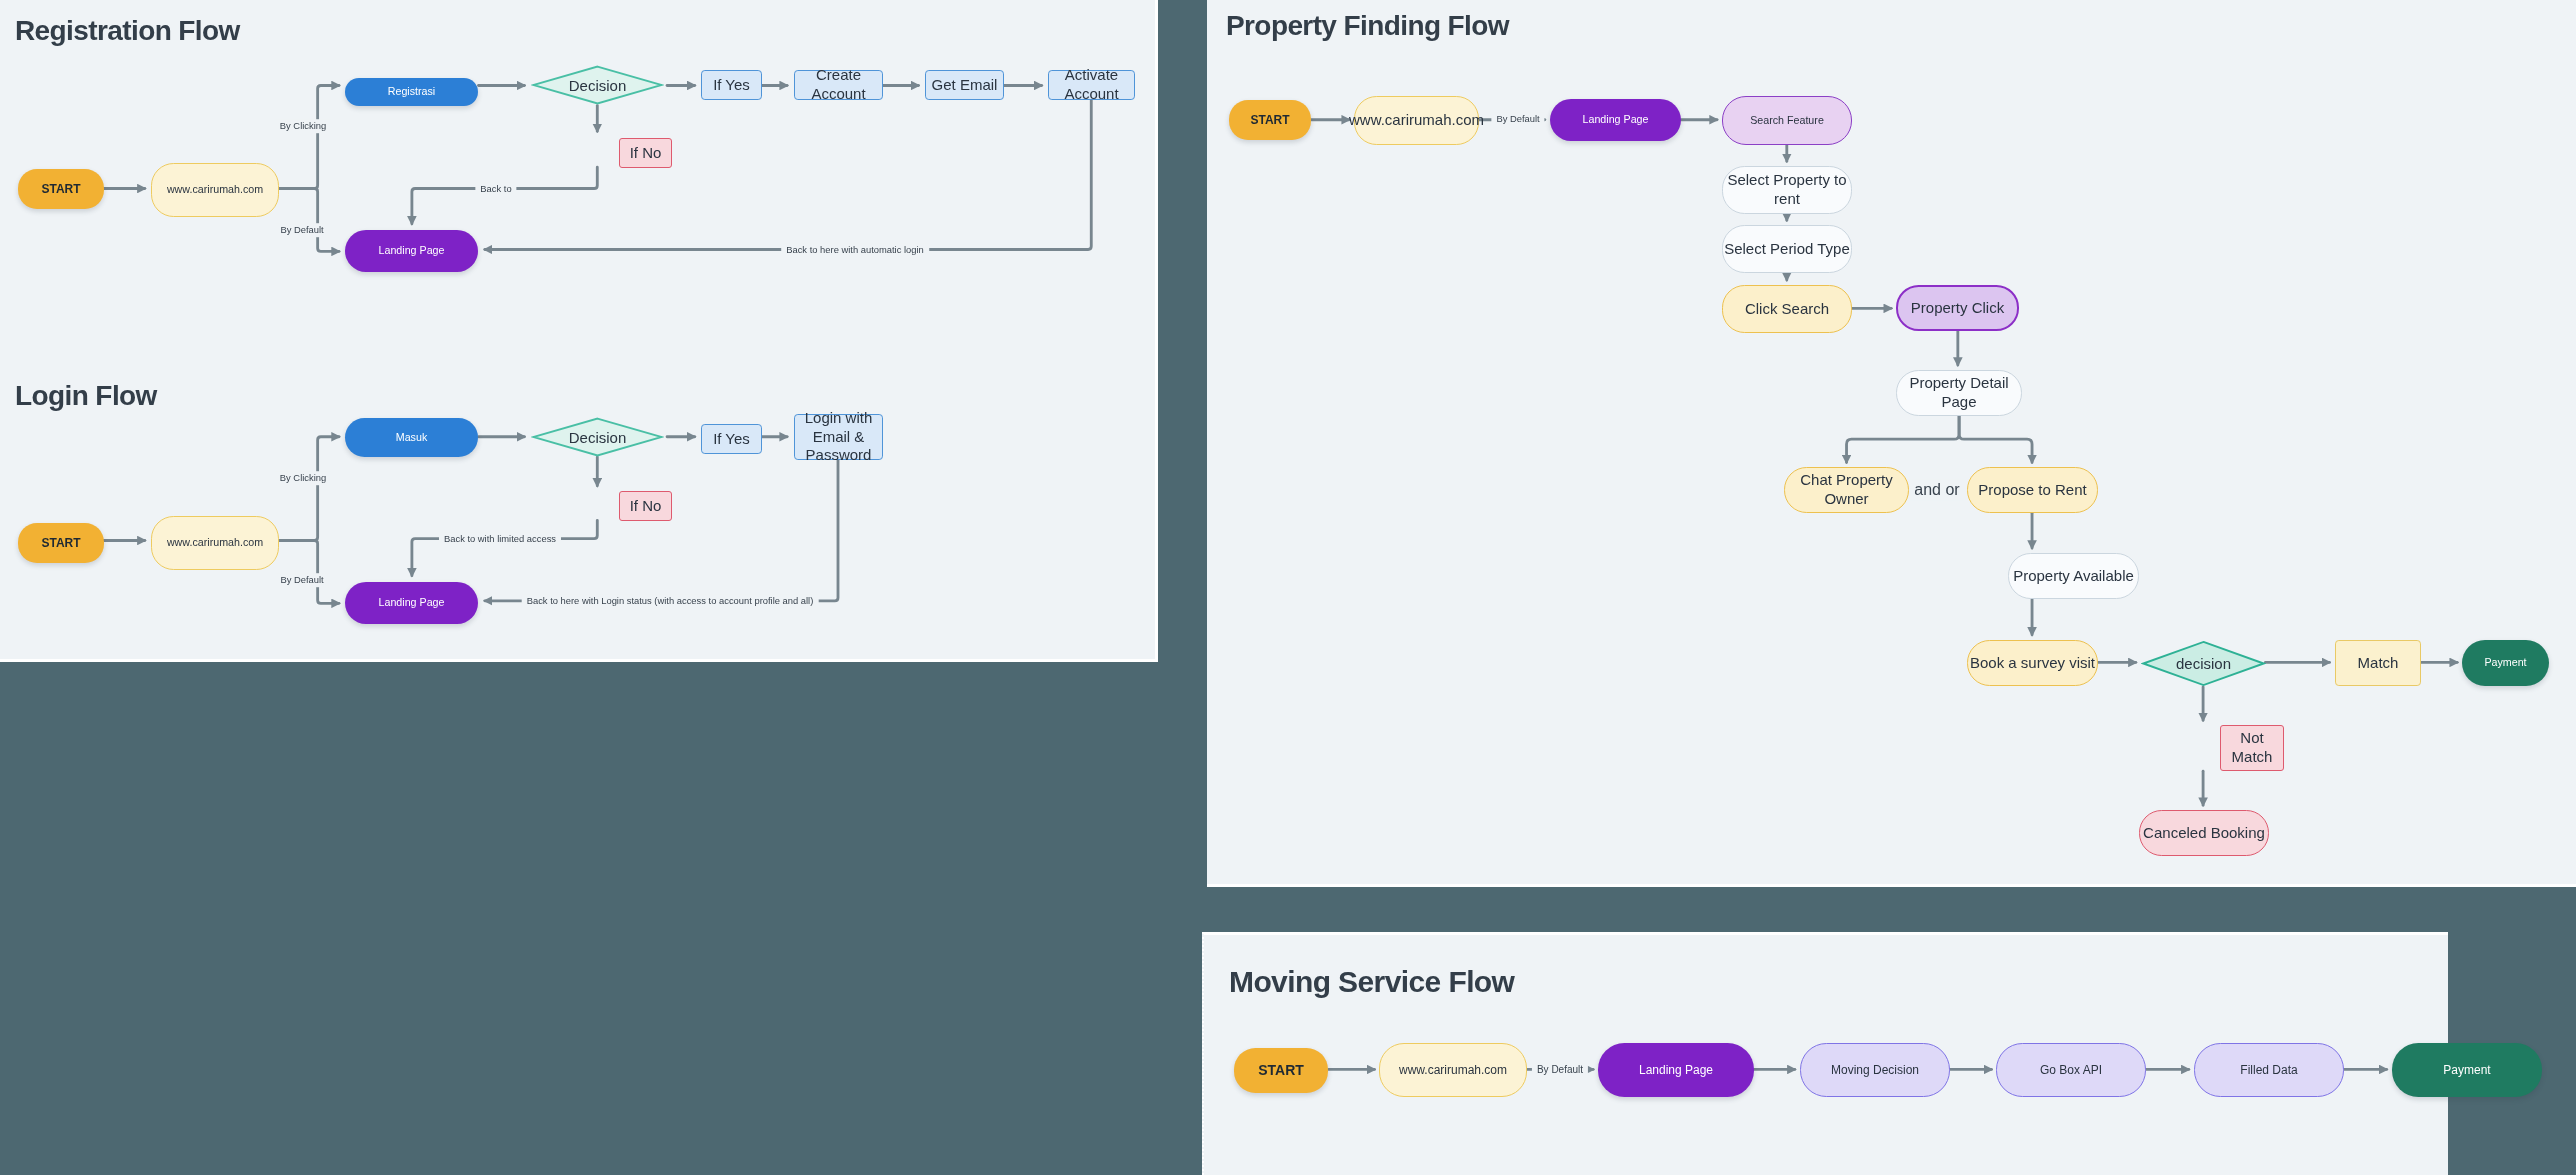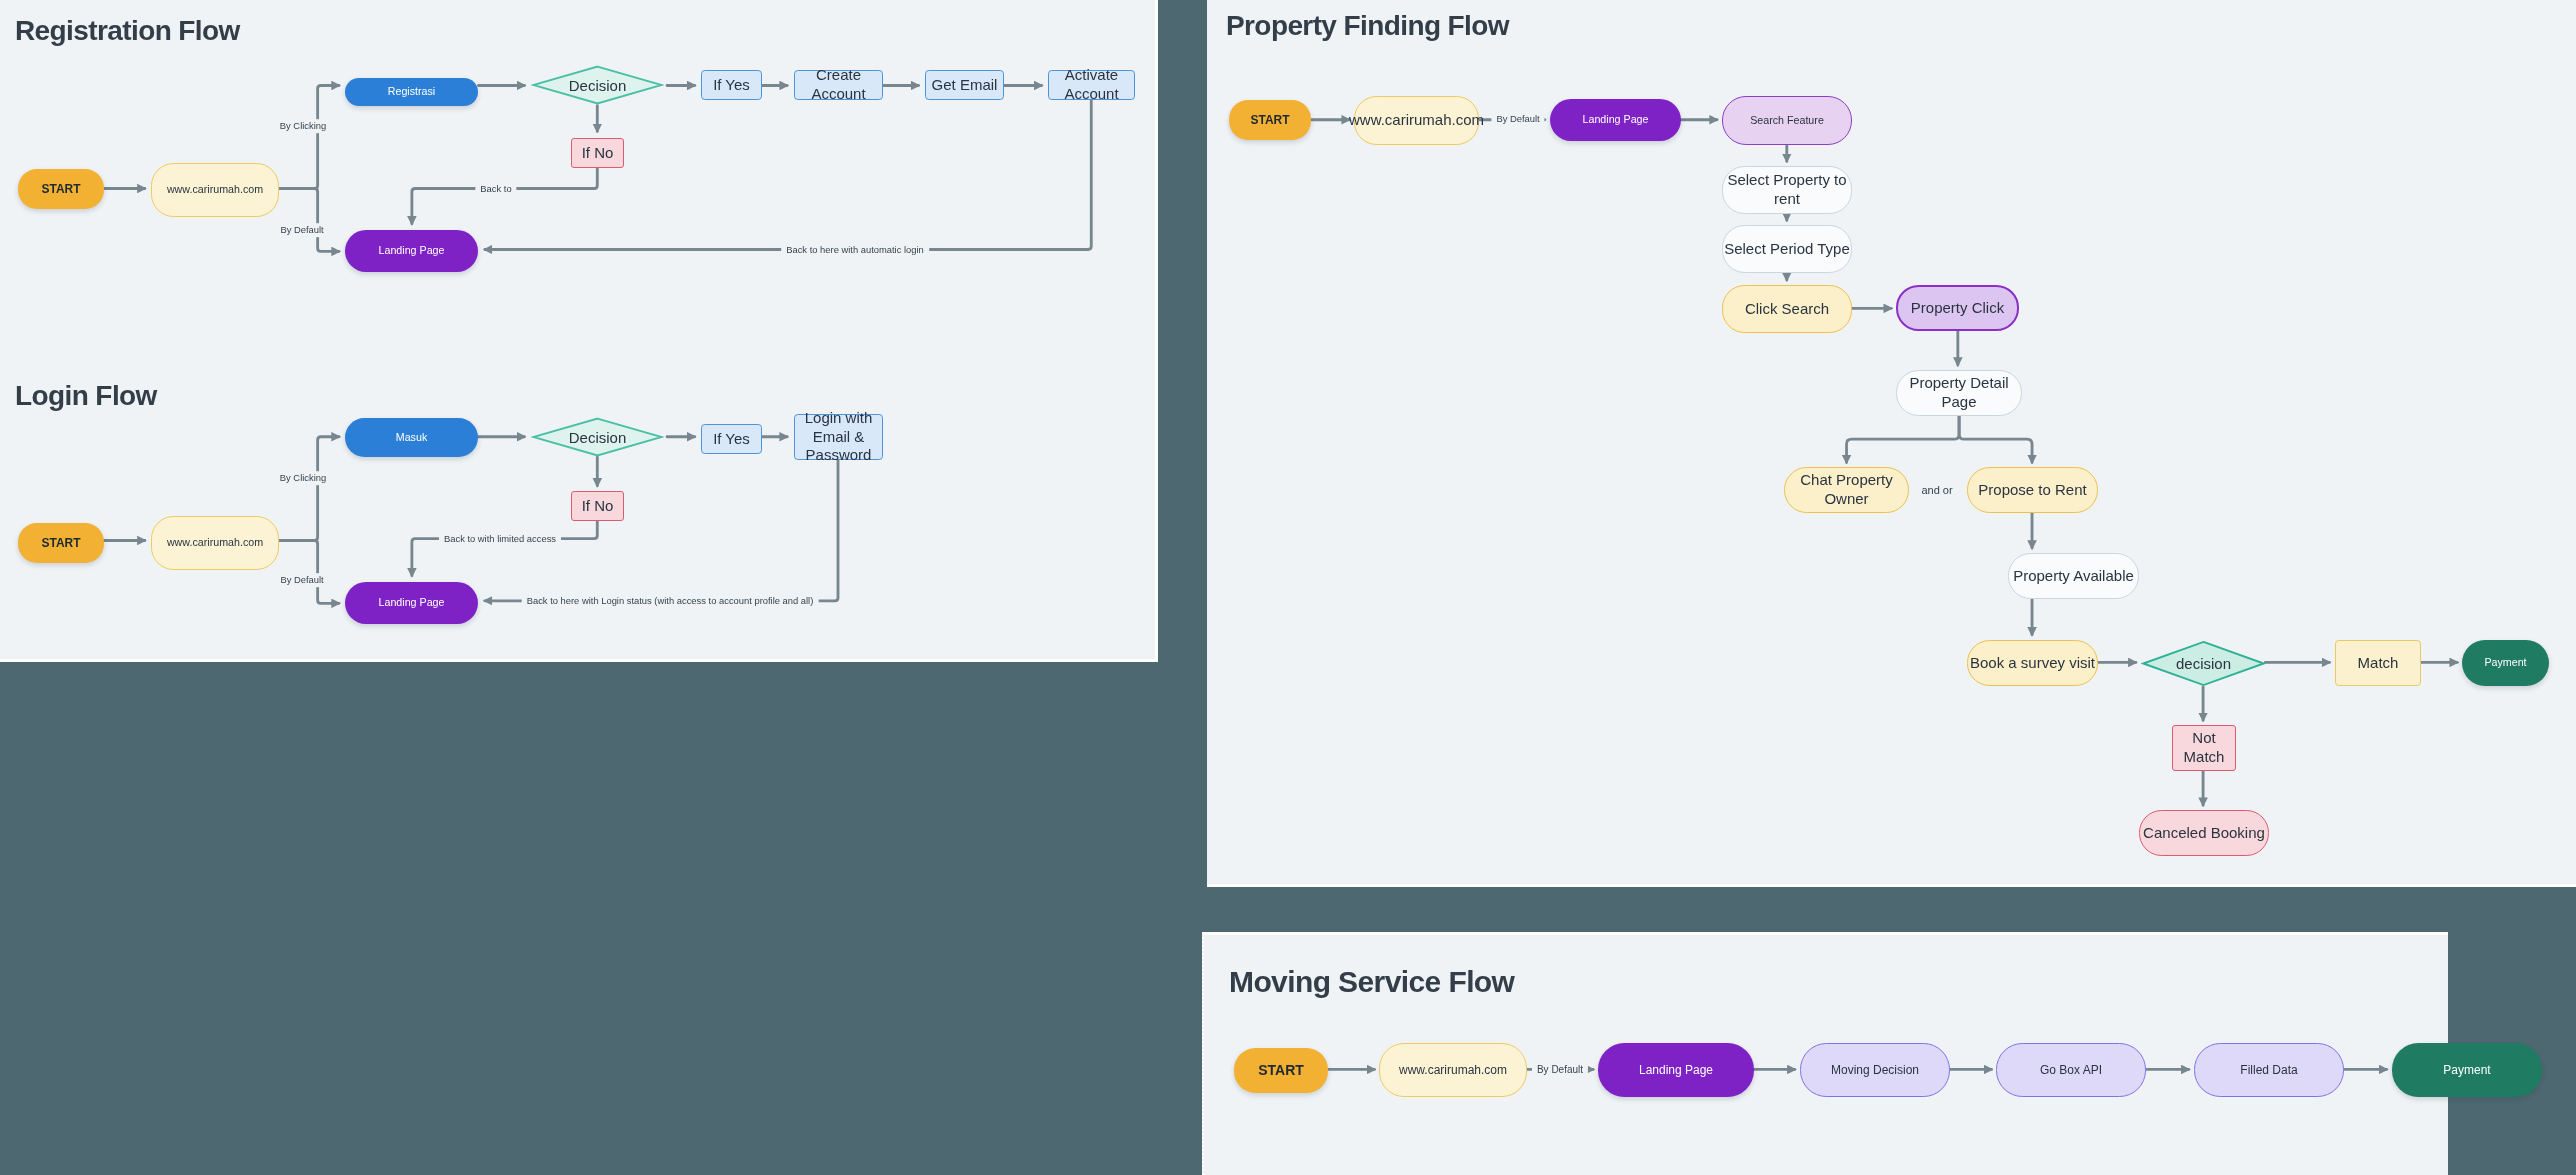--- a/index.html
+++ b/index.html
@@ -18,36 +18,36 @@
   .node{
     position:absolute;display:flex;align-items:center;justify-content:center;
     text-align:center;box-sizing:border-box;line-height:1.25;white-space:pre-line;
   }
   .shadow{box-shadow:0 2.5px 5px rgba(45,55,72,.18);}
   .gold{background:#F2B133;border-radius:19px;font-weight:bold;color:#1F2933;}
   .cream{background:#FCF3D5;border:1.9px solid #EECB5F;border-radius:22.6px;}
   .blue{background:#2C7FD6;color:#FFFFFF;border-radius:19.5px;}
   .purple{background:#7E22C6;color:#FFFFFF;border-radius:21px;}
   .lightblue{background:#D9E8F8;border:1.9px solid #4F94D8;border-radius:3.8px;}
-  .pinkrect{background:#F8D8DD;border:1.9px solid #DE5A6E;border-radius:3px;}
+  .pinkrect{background:#F8D8DD;border:1.9px solid #DE5A6E;border-radius:3px;margin-left:48px;}
   .pinkpill{background:#F8D8DD;border:1.9px solid #DE5A6E;border-radius:22.6px;}
   .lavender{background:#E8D2F2;border:1.9px solid #8B3FC6;border-radius:24px;}
   .plist{background:#DCC5F0;border:2.5px solid #8C2FC7;border-radius:22.6px;}
   .whitepill{background:#F9FBFD;border:1.6px solid #CBD6DF;border-radius:22.6px;}
   .creampill{background:#FCF0CB;border:1.9px solid #EDC14F;border-radius:22.6px;}
   .matchrect{background:#FBF1CE;border:1.9px solid #E9C965;border-radius:3.8px;}
   .green{background:#1F7B61;color:#FFFFFF;border-radius:26.4px;}
   .indigo{background:#DED9F8;border:1.9px solid #7F74E6;border-radius:26.4px;}
   .diamond-wrap{position:absolute;}
   .diamond-wrap span{position:absolute;left:0;top:0;width:100%;height:100%;display:flex;align-items:center;justify-content:center;}
   .elabel{
     position:absolute;transform:translate(-50%,-50%);
     background:#EFF3F6;color:#39434E;padding:1.3px 5px;white-space:nowrap;
   }
-  .f17{font-size:10.7px;} .f16{font-size:15px;} .f18{font-size:11px;}
+  .f17{font-size:10.7px;} .f16{font-size:15px;} .f18{font-size:16px;}
   .f19{font-size:12px;} .f22{font-size:14px;}
   .fs15{font-size:9.4px;} .fs16{font-size:10px;}
 </style>
 </head>
 <body>
 
 <div class="panel" id="panel-left">
 
   <svg class="edges" width="1155" height="658" viewBox="0 0 1837 1047">
     <defs>

